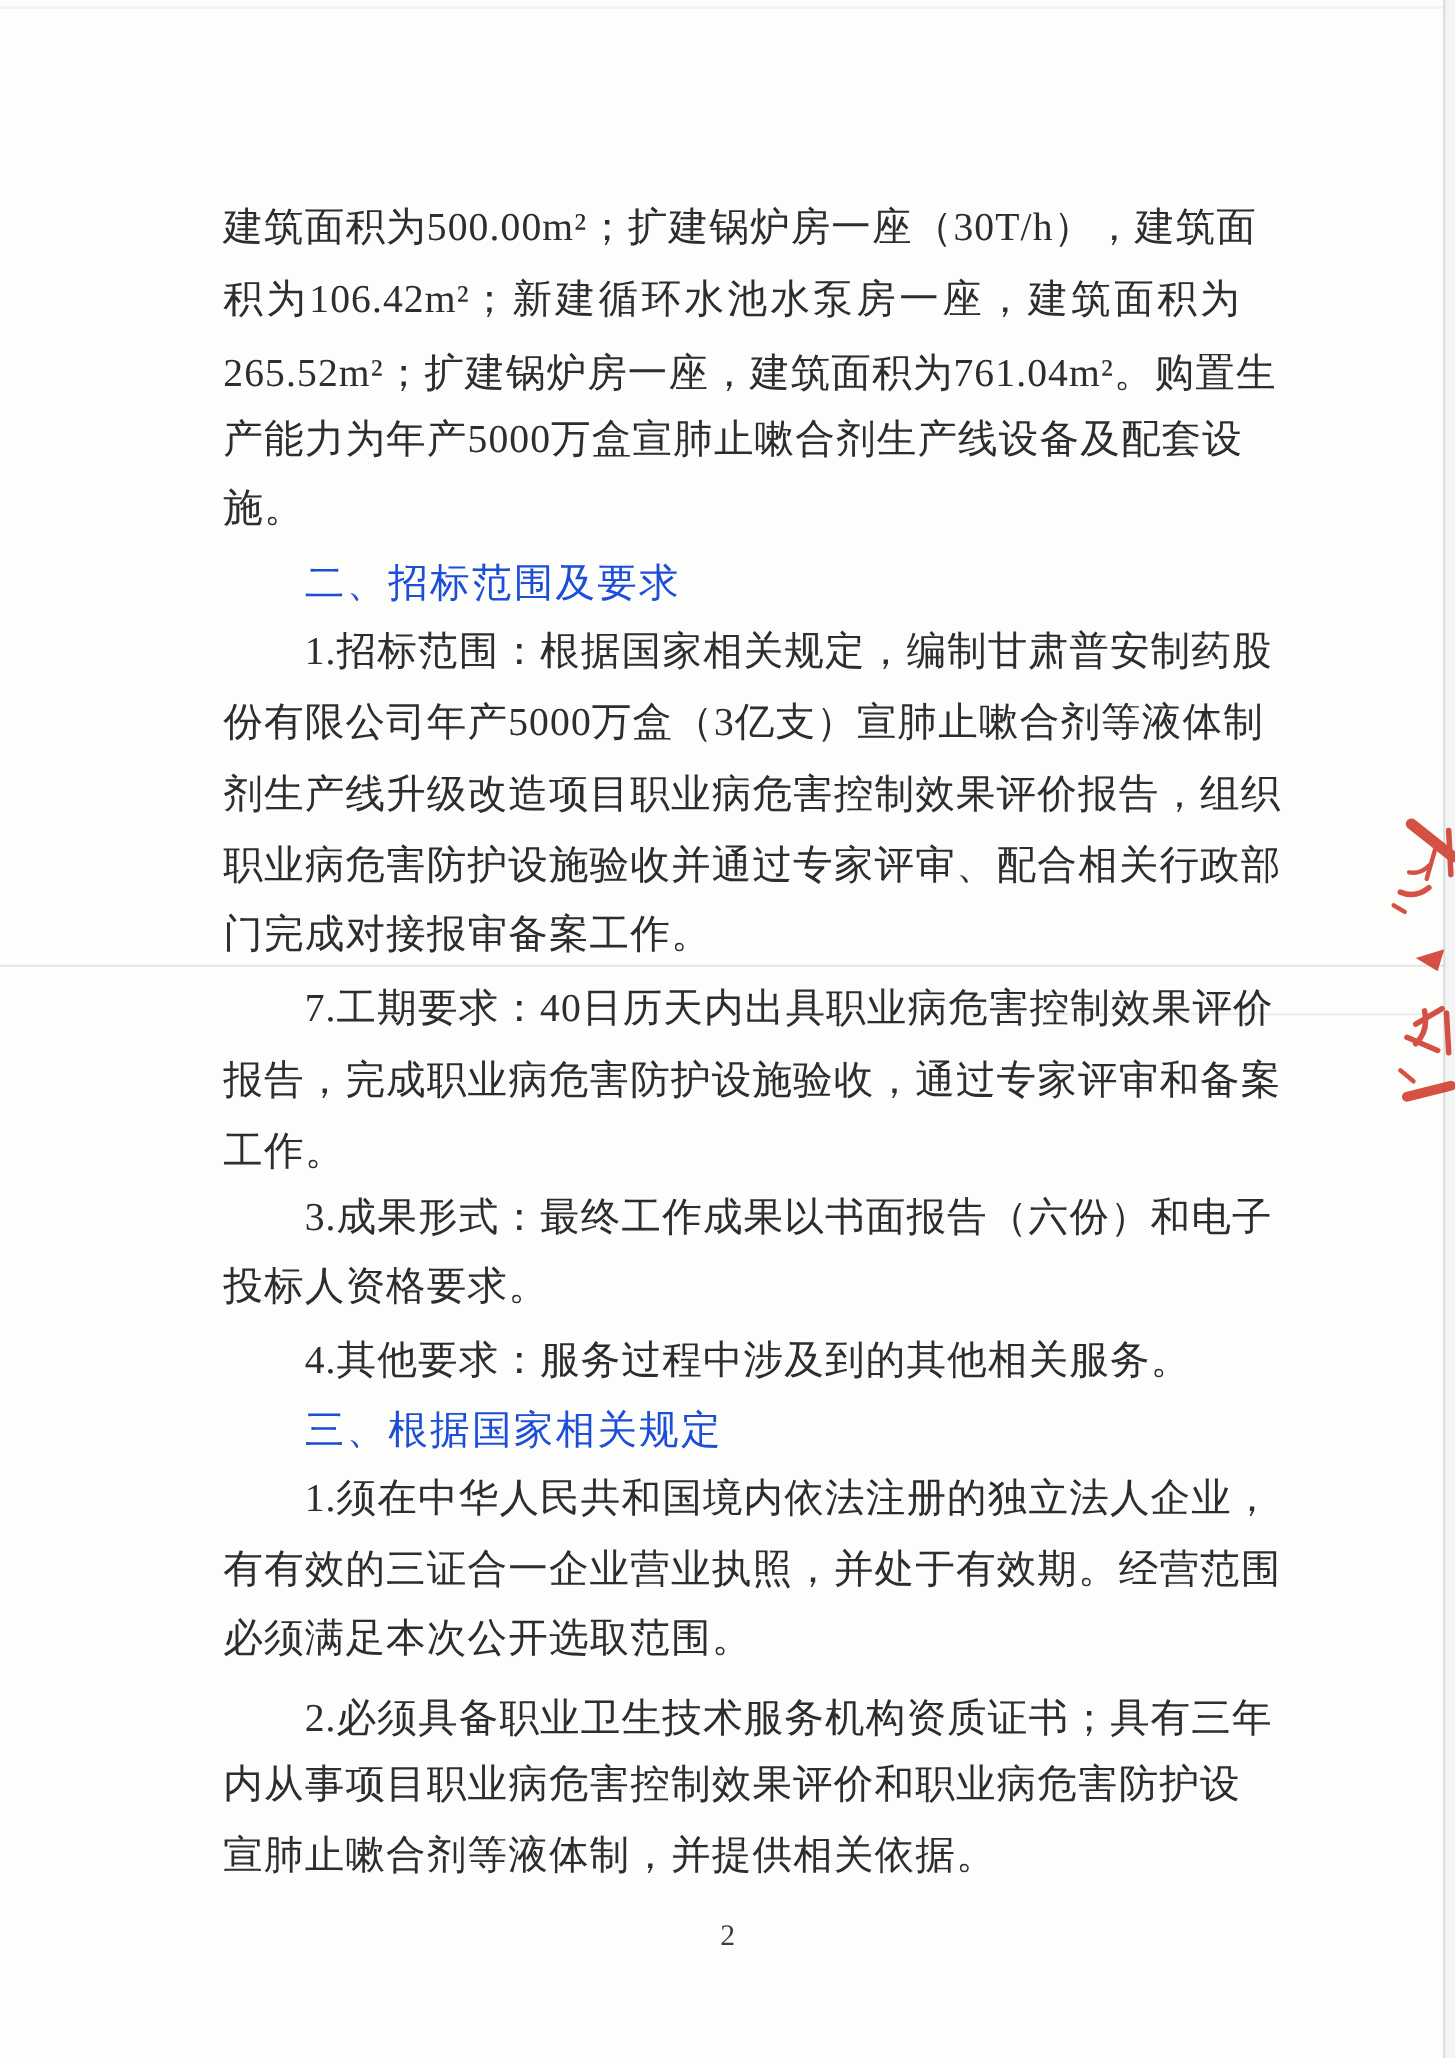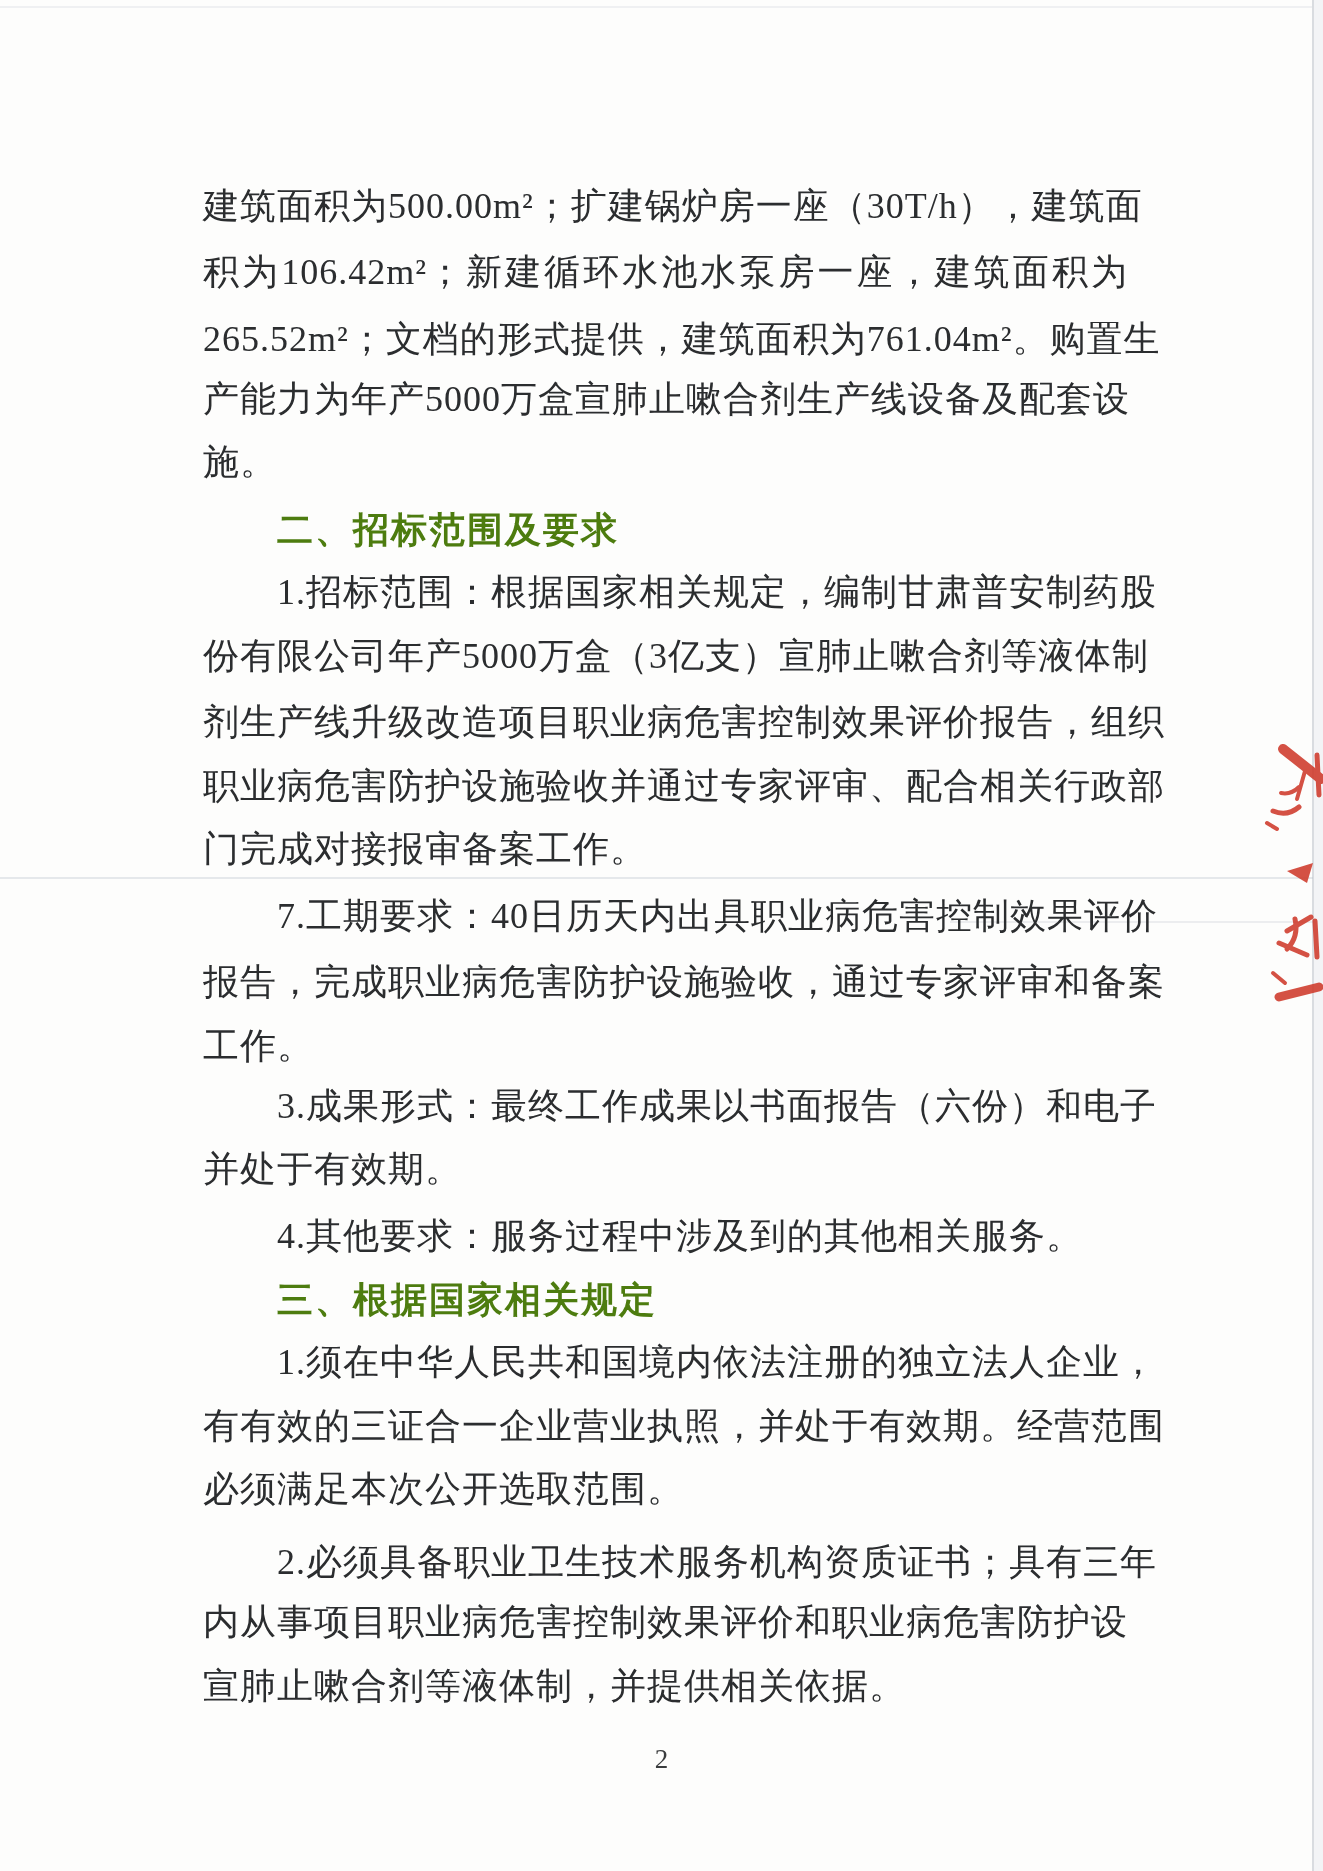--- a/index.html
+++ b/index.html
@@ -24,22 +24,22 @@
     letter-spacing: 1px;
     white-space: nowrap;
     text-align: justify;
     text-align-last: justify;
     text-justify: inter-character;
   }
   .line.end { text-align: left; text-align-last: left; }
   .line.ind { padding-left: 74px; }
   .line.hd {
     font-family: "Liberation Sans", sans-serif;
-    font-weight: 700;
-    color: #4d7c0f;
+    font-weight: 400;
+    color: #1d4ed8;
     letter-spacing: 2px;
     text-align: center;
   }
   .page-number {
     position: absolute;
     top: 1741px;
     left: 0;
     width: 1323px;
     text-align: center;
     font-size: 27px;
@@ -90,34 +90,34 @@
 <div class="page">
 
   <div class="smudge-top"></div>
   <div class="edge-shade"></div>
   <div class="edge-vline"></div>
   <div class="smudge-a"></div>
   <div class="smudge-b"></div>
 
   <div class="line" style="top:174px">建筑面积为500.00m²；扩建锅炉房一座（30T/h），建筑面</div>
   <div class="line" style="top:240px">积为106.42m²；新建循环水池水泵房一座，建筑面积为</div>
-  <div class="line" style="top:307px">265.52m²；文档的形式提供，建筑面积为761.04m²。购置生</div>
+  <div class="line" style="top:307px">265.52m²；扩建锅炉房一座，建筑面积为761.04m²。购置生</div>
   <div class="line" style="top:367px">产能力为年产5000万盒宣肺止嗽合剂生产线设备及配套设</div>
   <div class="line end" style="top:430px">施。</div>
   <div class="line hd ind end" style="top:497px">二、招标范围及要求</div>
   <div class="line ind" style="top:560px">1.招标范围：根据国家相关规定，编制甘肃普安制药股</div>
   <div class="line" style="top:624px">份有限公司年产5000万盒（3亿支）宣肺止嗽合剂等液体制</div>
   <div class="line" style="top:690px">剂生产线升级改造项目职业病危害控制效果评价报告，组织</div>
   <div class="line end" style="top:817px">门完成对接报审备案工作。</div>
   <div class="line" style="top:754px">职业病危害防护设施验收并通过专家评审、配合相关行政部</div>
   <div class="line ind" style="top:884px">7.工期要求：40日历天内出具职业病危害控制效果评价</div>
   <div class="line" style="top:950px">报告，完成职业病危害防护设施验收，通过专家评审和备案</div>
   <div class="line end" style="top:1014px">工作。</div>
   <div class="line ind" style="top:1074px">3.成果形式：最终工作成果以书面报告（六份）和电子</div>
-  <div class="line end" style="top:1137px">并处于有效期。</div>
+  <div class="line end" style="top:1137px">投标人资格要求。</div>
   <div class="line ind end" style="top:1204px">4.其他要求：服务过程中涉及到的其他相关服务。</div>
   <div class="line hd ind end" style="top:1267px">三、根据国家相关规定</div>
   <div class="line ind" style="top:1330px">1.须在中华人民共和国境内依法注册的独立法人企业，</div>
   <div class="line end" style="top:1457px">必须满足本次公开选取范围。</div>
   <div class="line" style="top:1394px">有有效的三证合一企业营业执照，并处于有效期。经营范围</div>
   <div class="line ind" style="top:1530px">2.必须具备职业卫生技术服务机构资质证书；具有三年</div>
   <div class="line" style="top:1590px">内从事项目职业病危害控制效果评价和职业病危害防护设</div>
   <div class="line end" style="top:1654px">宣肺止嗽合剂等液体制，并提供相关依据。</div>
 
   <div class="page-number">2</div>

